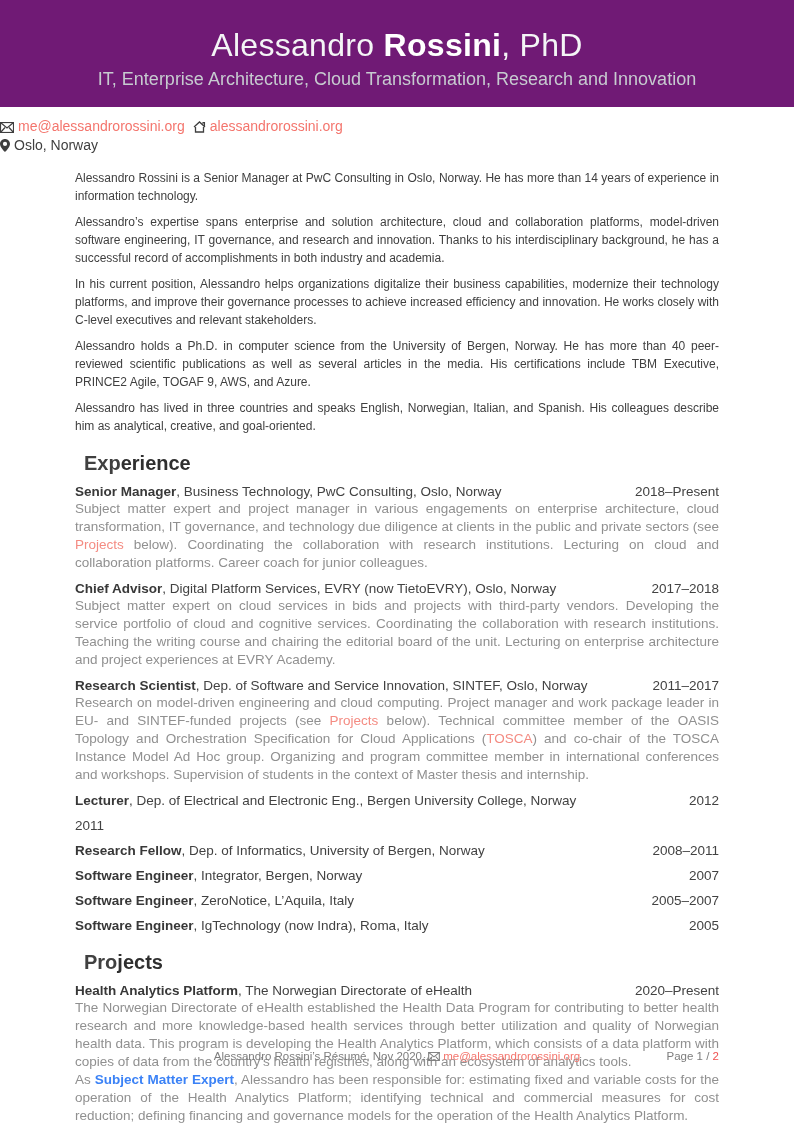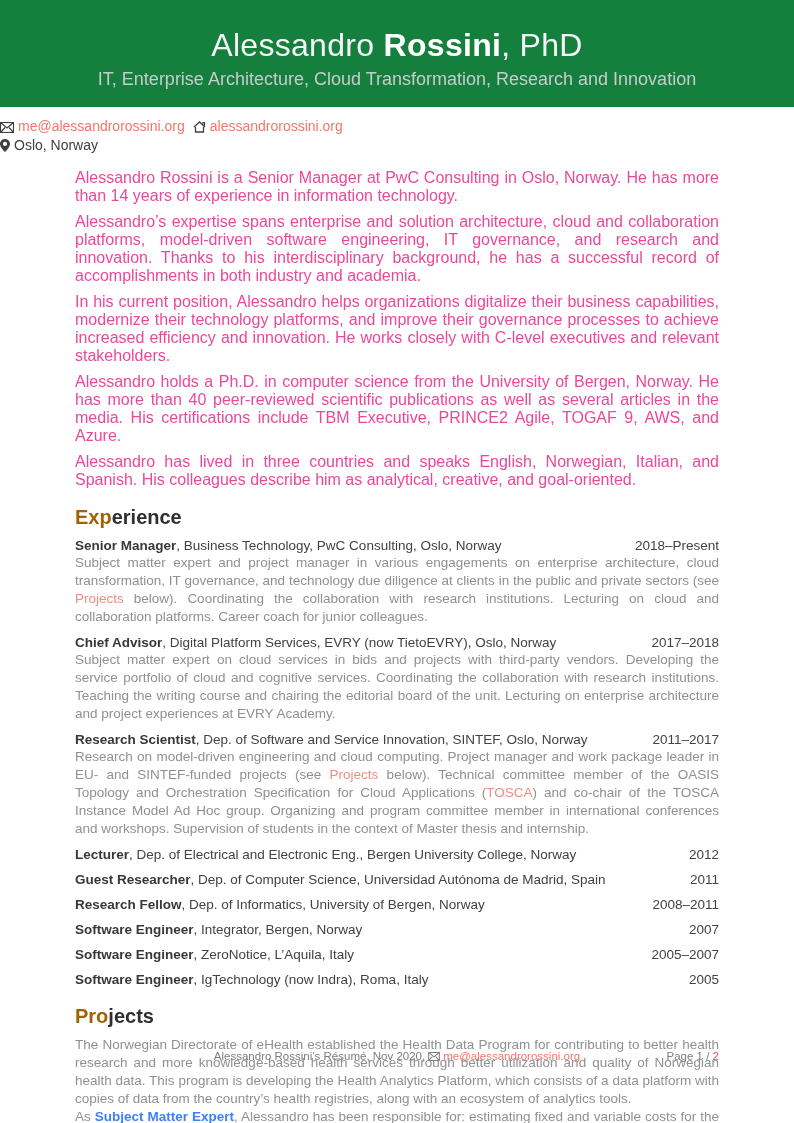--- a/index.html
+++ b/index.html
@@ -2,45 +2,45 @@
 <html><head>
 <meta charset="utf-8">
 <style>
   * { margin:0; padding:0; box-sizing:border-box; }
   html,body { background:#ffffff; }
   body {
     width:794px; height:1123px; position:relative; overflow:hidden;
     font-family:"Liberation Sans", sans-serif;
   }
   .banner {
-    background:#15803d; height:107px; width:794px;
+    background:#701a75; height:107px; width:794px;
     text-align:center; padding-top:27px; color:#f4f5f6;
   }
   .name { font-size:32px; font-weight:300; line-height:36px; letter-spacing:0.3px; }
   .name .last { font-weight:700; color:#ffffff; }
   .tagline { font-size:18px; font-weight:300; color:#c7cbd0; margin-top:6px; }
 
   .contact { margin-top:10px; font-size:14px; color:#3f3f3f; }
   .contact-row { line-height:19px; }
   .contact a { color:#f4756d; text-decoration:none; }
   .icon { display:inline-block; vertical-align:-2px; margin:0 4px 0 8px; }
   .icon:first-child { margin-left:0; }
   .icon svg { display:block; }
 
   .content { padding:0 75px; }
 
   .summary { margin-top:14px; }
   .summary p {
-    font-size:16px; color:#ec4899; line-height:18px;
+    font-size:12px; color:#404040; line-height:18px;
     text-align:justify; margin-top:8px;
   }
   .summary p:first-child { margin-top:0; }
 
   h2 { font-size:20px; font-weight:700; color:#2f2f2f; margin-top:17px; margin-bottom:3px; }
-  h2 .accent { color:#a16207; }
+  h2 .accent { color:#404040;margin-left:9px; }
 
   .entry { margin-top:8px; }
   .entry-head { display:flex; justify-content:space-between; font-size:13.5px; line-height:17px; color:#424242; }
   .entry-left .bold { font-weight:700; color:#383838; }
   .entry-date { white-space:nowrap; color:#424242; }
   .entry-desc {
     font-size:13.5px; color:#909090; line-height:18px; text-align:justify;
   }
   .entry-desc .link { color:#f48b82; }
   .entry-desc .bold { font-weight:700; color:#3b82f6; }
@@ -114,21 +114,20 @@
         <div class="entry-desc">Research on model-driven engineering and cloud computing.  Project manager and work package leader in EU- and SINTEF-funded projects (see <span class="link">Projects</span> below).  Technical committee member of the OASIS Topology and Orchestration Specification for Cloud Applications (<span class="link">TOSCA</span>) and co-chair of the TOSCA Instance Model Ad Hoc group. Organizing and program committee member in international conferences and workshops. Supervision of students in the context of Master thesis and internship.</div>
       </div>
       <div class="entry">
         <div class="entry-head">
           <div class="entry-left"><span class="bold">Lecturer</span><span>, Dep. of Electrical and Electronic Eng., Bergen University College, Norway</span></div>
           <div class="entry-date">2012</div>
         </div>
       </div>
       <div class="entry">
         <div class="entry-head">
-          <div class="entry-left"><span class="bold">Guest Researcher</span><span>, Dep. of Computer Science, Universidad Autónoma de Madrid, Spain</span></div>
           <div class="entry-date">2011</div>
         </div>
       </div>
       <div class="entry">
         <div class="entry-head">
           <div class="entry-left"><span class="bold">Research Fellow</span><span>, Dep. of Informatics, University of Bergen, Norway</span></div>
           <div class="entry-date">2008–2011</div>
         </div>
       </div>
       <div class="entry">
@@ -147,20 +146,24 @@
         <div class="entry-head">
           <div class="entry-left"><span class="bold">Software Engineer</span><span>, IgTechnology (now Indra), Roma, Italy</span></div>
           <div class="entry-date">2005</div>
         </div>
       </div>
     </section>
 
   <h2><span class="accent">Pro</span><span>jects</span></h2>
   <section id="projects-mount">
       <div class="entry">
+        <div class="entry-head">
+          <div class="entry-left"><span class="bold">Health Analytics Platform</span><span>, The Norwegian Directorate of eHealth</span></div>
+          <div class="entry-date">2020–Present</div>
+        </div>
         <div class="entry-desc">The Norwegian Directorate of eHealth established the Health Data Program for contributing to better health research and more knowledge-based health services through better utilization and quality of Norwegian health data.  This program is developing the Health Analytics Platform, which consists of a data platform with copies of data from the country’s health registries, along with an ecosystem of analytics tools.</div>
         <div class="entry-desc">As <span class="bold">Subject Matter Expert</span>, Alessandro has been responsible for: estimating fixed and variable costs for the operation of the Health Analytics Platform; identifying technical and commercial measures for cost reduction; defining financing and governance models for the operation of the Health Analytics Platform.</div>
       </div>
     </section>
 </main>
 
 <footer>
   <span>Alessandro Rossini’s Résumé, Nov 2020,</span><span class="icon"><svg width="12" height="9" viewBox="0 0 14 11">
         <rect x="0.5" y="0.5" width="13" height="10" fill="none" stroke="#7d7d7d" stroke-width="1.3"></rect>
         <path d="M0.5 0.5 L7 6 L13.5 0.5" fill="none" stroke="#7d7d7d" stroke-width="1.3"></path>

